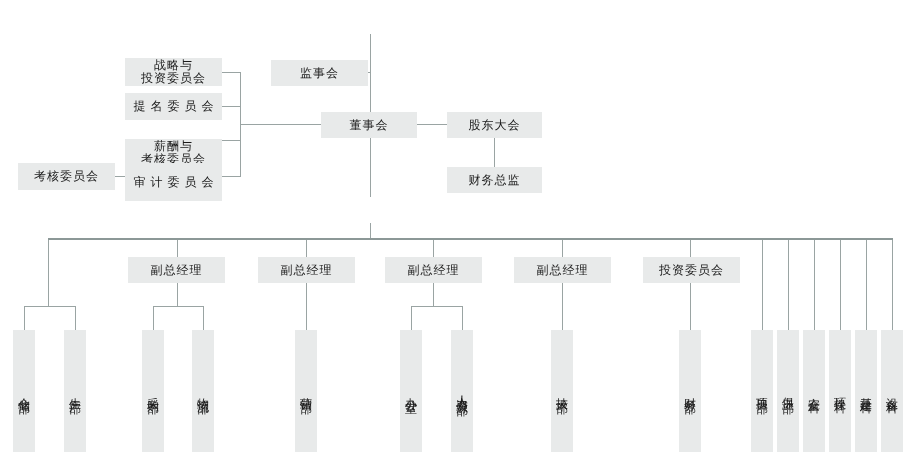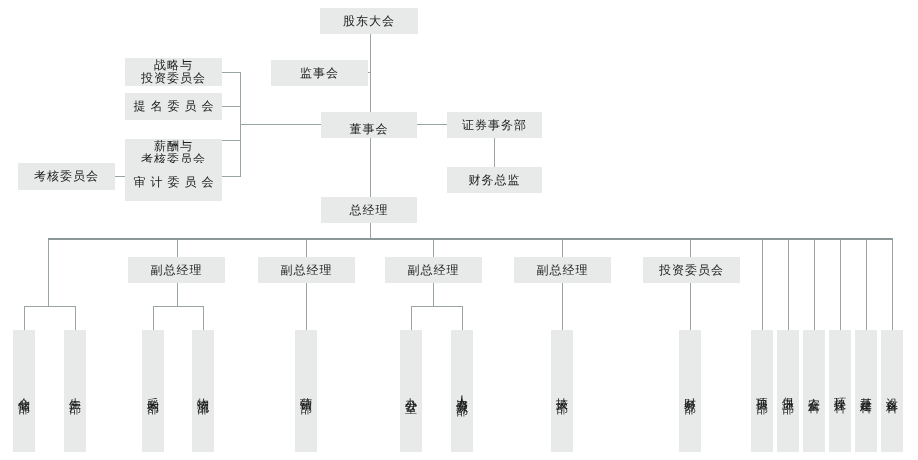--- a/index.html
+++ b/index.html
@@ -76,54 +76,48 @@
     <div class="conn" style="left: 411px; top: 306px; width: 1px; height: 24px;"></div>
     <div class="conn" style="left: 462px; top: 306px; width: 1px; height: 24px;"></div>
     <div class="conn" style="left: 562px; top: 283px; width: 1px; height: 47px;"></div>
     <div class="conn" style="left: 690px; top: 283px; width: 1px; height: 47px;"></div>
     <div class="conn" style="left: 762px; top: 240px; width: 1px; height: 90px;"></div>
     <div class="conn" style="left: 788px; top: 240px; width: 1px; height: 90px;"></div>
     <div class="conn" style="left: 814px; top: 240px; width: 1px; height: 90px;"></div>
     <div class="conn" style="left: 840px; top: 240px; width: 1px; height: 90px;"></div>
     <div class="conn" style="left: 866px; top: 240px; width: 1px; height: 90px;"></div>
     <div class="conn" style="left: 892px; top: 240px; width: 1px; height: 90px;"></div>
-    <div class="node" style="left: 320px; top: 8px; width: 98px; height: 26px;">
-      <span class="lbl">股东大会</span>
-    </div>
     <div class="node" style="left: 271px; top: 60px; width: 97px; height: 26px;">
       <span class="lbl">监事会</span>
     </div>
-    <div class="node" style="left: 321px; top: 112px; width: 96px; height: 26px; align-items: flex-end;">
+    <div class="node" style="left: 321px; top: 112px; width: 96px; height: 26px;">
       <span class="lbl">董事会</span>
     </div>
     <div class="node" style="left: 447px; top: 112px; width: 95px; height: 26px;">
-      <span class="lbl">证券事务部</span>
+      <span class="lbl">股东大会</span>
     </div>
     <div class="node" style="left: 447px; top: 167px; width: 95px; height: 26px;">
       <span class="lbl">财务总监</span>
     </div>
     <div class="node spaced" style="left: 125px; top: 93px; width: 97px; height: 27px;">
       <span class="lbl">提名委员会</span>
     </div>
     <div class="node two" style="left: 125px; top: 58px; width: 97px; height: 28px;">
       <span class="lbl">战略与</span>
       <span class="lbl">投资委员会</span>
     </div>
     <div class="node two" style="left: 125px; top: 127px; width: 97px; height: 27px; margin-top: 12px;">
       <span class="lbl">薪酬与</span>
       <span class="lbl">考核委员会</span>
     </div>
     <div class="node spaced" style="left: 125px; top: 163px; width: 97px; height: 38px; text-align: center;">
       <span class="lbl">审计委员会</span>
     </div>
     <div class="node" style="left: 18px; top: 163px; width: 97px; height: 27px;">
       <span class="lbl">考核委员会</span>
-    </div>
-    <div class="node" style="left: 321px; top: 197px; width: 96px; height: 26px;">
-      <span class="lbl">总经理</span>
     </div>
     <div class="node" style="left: 128px; top: 257px; width: 97px; height: 26px;">
       <span class="lbl">副总经理</span>
     </div>
     <div class="node" style="left: 258px; top: 257px; width: 97px; height: 26px;">
       <span class="lbl">副总经理</span>
     </div>
     <div class="node" style="left: 385px; top: 257px; width: 97px; height: 26px;">
       <span class="lbl">副总经理</span>
     </div>

